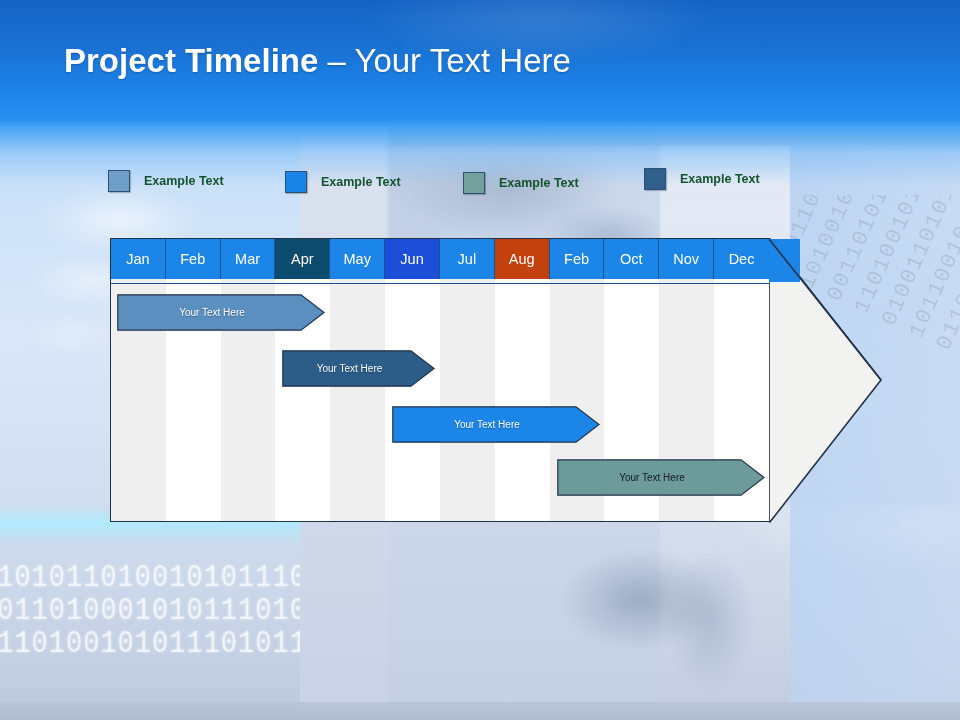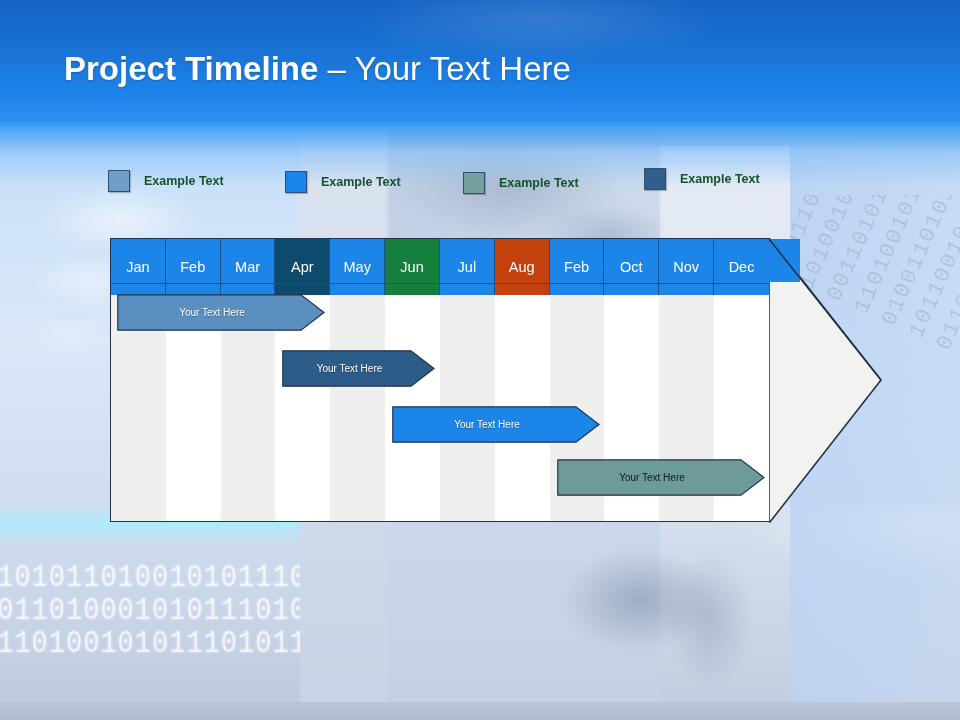--- a/index.html
+++ b/index.html
@@ -114,21 +114,21 @@
   }
   .title-band::after {
     content:""; position:absolute; left:280px; top:-40px; width:520px; height:120px;
     background:radial-gradient(ellipse 260px 60px at 50% 50%, rgba(255,255,255,.12), rgba(255,255,255,0) 70%);
   }
   .title-fade {
     position:absolute; left:0; top:126px; width:960px; height:60px;
     background:linear-gradient(to bottom, rgba(58,158,246,.95) 0%, rgba(128,190,248,.6) 45%, rgba(205,226,248,.0) 100%);
   }
   .title-text {
-    position:absolute; left:64px; top:50px;
+    position:absolute; left:64px; top:42px;
     font-size:33px; color:#ffffff; white-space:nowrap;
     text-shadow:0 1px 2px rgba(0,0,0,.22);
   }
   .title-text .bold { font-weight:bold; }
   .title-text .light { font-weight:normal; }
 
   
   .legend { position:absolute; left:0; top:0; width:960px; height:0; }
   .legend-item { position:absolute; display:flex; align-items:center; }
   .legend-swatch {
@@ -153,21 +153,21 @@
   .stripes { position:absolute; left:0; top:0; width:100%; height:100%; display:flex; }
   .stripe { height:100%; }
   .stripe.gray { background:#efefef; }
   .stripe.white { background:#ffffff; }
 
   .month-row {
     position:absolute; left:0; top:0; width:100%; height:44px;
     display:flex; z-index:3;
   }
   .month-cell {
-    height:56px; background:#1c86e8;
+    height:40px; background:#1c86e8;
     border-right:1px solid #17538f;
     display:flex; align-items:center; justify-content:center;
     color:#ffffff; font-size:14.5px;
   }
   .month-cell:last-child { border-right:none;text-align:right; }
   .month-underline {
     position:absolute; left:0; top:44px; width:100%; height:1px;
     background:#17538f; z-index:4;
   }
 
@@ -279,21 +279,21 @@
           <div class="stripe white" style="width: 55px;"></div>
           <div class="stripe gray" style="width: 55px;"></div>
           <div class="stripe white" style="width: 55px;"></div>
         </div>
       <div class="month-row" id="month-row">
           <div class="month-cell" style="width: 55px; background: rgb(28, 134, 232);">Jan</div>
           <div class="month-cell" style="width: 55px; background: rgb(28, 134, 232);">Feb</div>
           <div class="month-cell" style="width: 55px; background: rgb(28, 134, 232);">Mar</div>
           <div class="month-cell" style="width: 55px; background: #0c4a6e;">Apr</div>
           <div class="month-cell" style="width: 55px; background: rgb(28, 134, 232);">May</div>
-          <div class="month-cell" style="width: 55px; background: #15803d;">Jun</div>
+          <div class="month-cell" style="width: 55px; background: #1d4ed8;">Jun</div>
           <div class="month-cell" style="width: 55px; background: rgb(28, 134, 232);">Jul</div>
           <div class="month-cell" style="width: 55px; background: #c2410c;">Aug</div>
           <div class="month-cell" style="width: 55px; background: rgb(28, 134, 232);">Feb</div>
           <div class="month-cell" style="width: 55px; background: rgb(28, 134, 232);">Oct</div>
           <div class="month-cell" style="width: 55px; background: rgb(28, 134, 232);">Nov</div>
           <div class="month-cell" style="width: 55px; background: rgb(28, 134, 232);">Dec</div>
         </div>
       <div class="month-underline"></div>
       <div id="bars">
           <div class="bar" style="left: 6px; top: 55px; width: 208px;">

